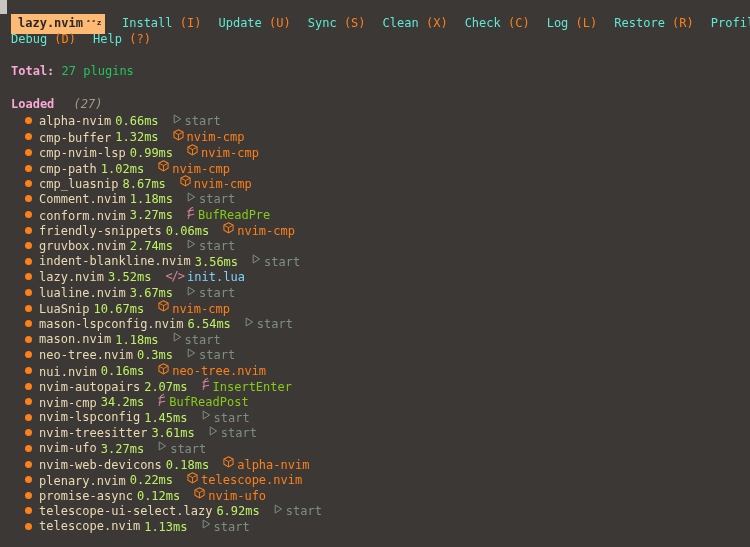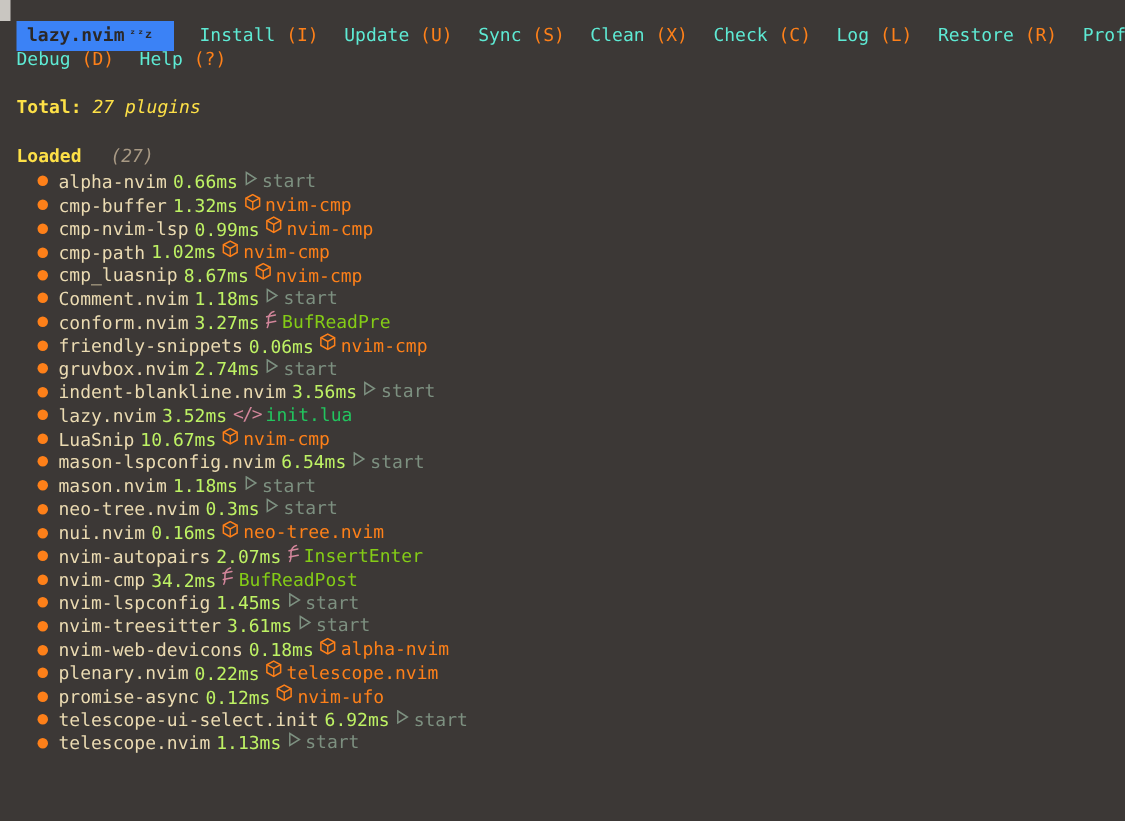--- a/index.html
+++ b/index.html
@@ -65,48 +65,47 @@
   .menu-item {
     display: inline-block;
     margin-right: 17px;
     white-space: nowrap;
   }
   .menu-label { color: #5eead4; }
   .menu-key { color: #fe8019; }
 
   .tab-active {
     display: inline-block;
-    background: #3b82f6;
+    background: #fdba74;
     color: #2b2827;
-    padding: 1px 14px 1px 7px;
+    padding: 1px 3px 1px 7px;
     margin-right: 17px;
     font-weight: bold;
     white-space: nowrap;
   }
   .tab-sleep {
     font-size: 8px;
     letter-spacing: 0.5px;
     position: relative;
     top: -2px;
     margin-left: 3px;
   }
 
   
   .total-line {
     margin-top: 16px;
     height: 16px;
     white-space: nowrap;
   }
   .label-strong {
-    color: #fde047;
+    color: #f9a8d4;
     font-weight: bold;
   }
   .muted-italic {
-    color: #fde047;
-    font-style: italic;
+    color: #22c55e;
   }
 
   .section-head {
     margin-top: 17px;
     height: 16px;
     white-space: nowrap;
   }
   .section-count {
     color: #a89984;
     font-style: italic;
@@ -130,36 +129,36 @@
     background: #fe8019;
     vertical-align: middle;
     position: relative;
     top: -1px;
     margin-right: 7px;
   }
   .pname { color: #ebdbb2; }
   .ptime { color: #bef264; margin-left: 4px; margin-top: 24px; }
 
   .reason {
-    margin-left: 4px;
+    margin-left: 14px;
     white-space: nowrap;
   }
   .reason-ico {
     display: inline-block;
     vertical-align: middle;
     position: relative;
     top: -1px;
     margin-right: 3px;
   }
   .reason-txt { vertical-align: middle; }
 
   .r-start   { color: #7d9080; }
   .r-plugin  { color: #fe8019; }
   .r-event   { color: #84cc16; }
-  .r-source  { color: #22c55e; }
+  .r-source  { color: #7dd3fc; }
 
   .ico-play  { color: #7d9080; font-size: 11px; }
   .ico-code  { color: #d3869b; letter-spacing: -1px; }
   .ico-event { color: #d3869b; font-style: italic; font-size: 12px; }
 </style>
 </head>
 <body>
 
 <div class="screen">
 
@@ -235,20 +234,23 @@
                 <path d="M1.3 3.5 L6 6.1 L10.7 3.5" fill="none" stroke="#fe8019" stroke-width="1"></path>
                 <path d="M6 6.1 L6 11.6" fill="none" stroke="#fe8019" stroke-width="1"></path>
               </svg></span><span class="reason-txt r-plugin">nvim-cmp</span></span></div>
         <div class="plugin-row"><span class="bullet"></span><span class="pname">gruvbox.nvim</span><span class="ptime">2.74ms</span><span class="reason"><span class="reason-ico ico-play"><svg width="9" height="10" viewBox="0 0 9 10">
                 <path d="M1.2 1 L7.6 5 L1.2 9 Z" fill="none" stroke="#7d9080" stroke-width="1"></path>
               </svg></span><span class="reason-txt r-start">start</span></span></div>
         <div class="plugin-row"><span class="bullet"></span><span class="pname">indent-blankline.nvim</span><span class="ptime">3.56ms</span><span class="reason"><span class="reason-ico ico-play"><svg width="9" height="10" viewBox="0 0 9 10">
                 <path d="M1.2 1 L7.6 5 L1.2 9 Z" fill="none" stroke="#7d9080" stroke-width="1"></path>
               </svg></span><span class="reason-txt r-start">start</span></span></div>
         <div class="plugin-row"><span class="bullet"></span><span class="pname">lazy.nvim</span><span class="ptime">3.52ms</span><span class="reason"><span class="reason-ico ico-code">&lt;/&gt;</span><span class="reason-txt r-source">init.lua</span></span></div>
+        <div class="plugin-row"><span class="bullet"></span><span class="pname">lualine.nvim</span><span class="ptime">3.67ms</span><span class="reason"><span class="reason-ico ico-play"><svg width="9" height="10" viewBox="0 0 9 10">
+                <path d="M1.2 1 L7.6 5 L1.2 9 Z" fill="none" stroke="#7d9080" stroke-width="1"></path>
+              </svg></span><span class="reason-txt r-start">start</span></span></div>
         <div class="plugin-row"><span class="bullet"></span><span class="pname">LuaSnip</span><span class="ptime">10.67ms</span><span class="reason"><span class="reason-ico"><svg width="11" height="12" viewBox="0 0 12 13">
                 <path d="M6 0.8 L11 3.4 L11 9 L6 11.8 L1 9 L1 3.4 Z" fill="none" stroke="#fe8019" stroke-width="1.1"></path>
                 <path d="M1.3 3.5 L6 6.1 L10.7 3.5" fill="none" stroke="#fe8019" stroke-width="1"></path>
                 <path d="M6 6.1 L6 11.6" fill="none" stroke="#fe8019" stroke-width="1"></path>
               </svg></span><span class="reason-txt r-plugin">nvim-cmp</span></span></div>
         <div class="plugin-row"><span class="bullet"></span><span class="pname">mason-lspconfig.nvim</span><span class="ptime">6.54ms</span><span class="reason"><span class="reason-ico ico-play"><svg width="9" height="10" viewBox="0 0 9 10">
                 <path d="M1.2 1 L7.6 5 L1.2 9 Z" fill="none" stroke="#7d9080" stroke-width="1"></path>
               </svg></span><span class="reason-txt r-start">start</span></span></div>
         <div class="plugin-row"><span class="bullet"></span><span class="pname">mason.nvim</span><span class="ptime">1.18ms</span><span class="reason"><span class="reason-ico ico-play"><svg width="9" height="10" viewBox="0 0 9 10">
                 <path d="M1.2 1 L7.6 5 L1.2 9 Z" fill="none" stroke="#7d9080" stroke-width="1"></path>
@@ -270,36 +272,39 @@
                 <path d="M5.6 0.6 C3.4 1.2 2.2 3 2.0 5.2 C1.8 7.6 2.4 9.6 1.2 11.4" fill="none" stroke="#d3869b" stroke-width="1.05" stroke-linecap="round"></path>
                 <path d="M0.7 4.2 L6.6 3.0" fill="none" stroke="#d3869b" stroke-width="1.05" stroke-linecap="round"></path>
                 <path d="M0.9 8.4 L6.8 7.2" fill="none" stroke="#d3869b" stroke-width="1.05" stroke-linecap="round"></path>
               </svg></span><span class="reason-txt r-event">BufReadPost</span></span></div>
         <div class="plugin-row"><span class="bullet"></span><span class="pname">nvim-lspconfig</span><span class="ptime">1.45ms</span><span class="reason"><span class="reason-ico ico-play"><svg width="9" height="10" viewBox="0 0 9 10">
                 <path d="M1.2 1 L7.6 5 L1.2 9 Z" fill="none" stroke="#7d9080" stroke-width="1"></path>
               </svg></span><span class="reason-txt r-start">start</span></span></div>
         <div class="plugin-row"><span class="bullet"></span><span class="pname">nvim-treesitter</span><span class="ptime">3.61ms</span><span class="reason"><span class="reason-ico ico-play"><svg width="9" height="10" viewBox="0 0 9 10">
                 <path d="M1.2 1 L7.6 5 L1.2 9 Z" fill="none" stroke="#7d9080" stroke-width="1"></path>
               </svg></span><span class="reason-txt r-start">start</span></span></div>
+        <div class="plugin-row"><span class="bullet"></span><span class="pname">nvim-ufo</span><span class="ptime">3.27ms</span><span class="reason"><span class="reason-ico ico-play"><svg width="9" height="10" viewBox="0 0 9 10">
+                <path d="M1.2 1 L7.6 5 L1.2 9 Z" fill="none" stroke="#7d9080" stroke-width="1"></path>
+              </svg></span><span class="reason-txt r-start">start</span></span></div>
         <div class="plugin-row"><span class="bullet"></span><span class="pname">nvim-web-devicons</span><span class="ptime">0.18ms</span><span class="reason"><span class="reason-ico"><svg width="11" height="12" viewBox="0 0 12 13">
                 <path d="M6 0.8 L11 3.4 L11 9 L6 11.8 L1 9 L1 3.4 Z" fill="none" stroke="#fe8019" stroke-width="1.1"></path>
                 <path d="M1.3 3.5 L6 6.1 L10.7 3.5" fill="none" stroke="#fe8019" stroke-width="1"></path>
                 <path d="M6 6.1 L6 11.6" fill="none" stroke="#fe8019" stroke-width="1"></path>
               </svg></span><span class="reason-txt r-plugin">alpha-nvim</span></span></div>
         <div class="plugin-row"><span class="bullet"></span><span class="pname">plenary.nvim</span><span class="ptime">0.22ms</span><span class="reason"><span class="reason-ico"><svg width="11" height="12" viewBox="0 0 12 13">
                 <path d="M6 0.8 L11 3.4 L11 9 L6 11.8 L1 9 L1 3.4 Z" fill="none" stroke="#fe8019" stroke-width="1.1"></path>
                 <path d="M1.3 3.5 L6 6.1 L10.7 3.5" fill="none" stroke="#fe8019" stroke-width="1"></path>
                 <path d="M6 6.1 L6 11.6" fill="none" stroke="#fe8019" stroke-width="1"></path>
               </svg></span><span class="reason-txt r-plugin">telescope.nvim</span></span></div>
         <div class="plugin-row"><span class="bullet"></span><span class="pname">promise-async</span><span class="ptime">0.12ms</span><span class="reason"><span class="reason-ico"><svg width="11" height="12" viewBox="0 0 12 13">
                 <path d="M6 0.8 L11 3.4 L11 9 L6 11.8 L1 9 L1 3.4 Z" fill="none" stroke="#fe8019" stroke-width="1.1"></path>
                 <path d="M1.3 3.5 L6 6.1 L10.7 3.5" fill="none" stroke="#fe8019" stroke-width="1"></path>
                 <path d="M6 6.1 L6 11.6" fill="none" stroke="#fe8019" stroke-width="1"></path>
               </svg></span><span class="reason-txt r-plugin">nvim-ufo</span></span></div>
-        <div class="plugin-row"><span class="bullet"></span><span class="pname">telescope-ui-select.init</span><span class="ptime">6.92ms</span><span class="reason"><span class="reason-ico ico-play"><svg width="9" height="10" viewBox="0 0 9 10">
+        <div class="plugin-row"><span class="bullet"></span><span class="pname">telescope-ui-select.lazy</span><span class="ptime">6.92ms</span><span class="reason"><span class="reason-ico ico-play"><svg width="9" height="10" viewBox="0 0 9 10">
                 <path d="M1.2 1 L7.6 5 L1.2 9 Z" fill="none" stroke="#7d9080" stroke-width="1"></path>
               </svg></span><span class="reason-txt r-start">start</span></span></div>
         <div class="plugin-row"><span class="bullet"></span><span class="pname">telescope.nvim</span><span class="ptime">1.13ms</span><span class="reason"><span class="reason-ico ico-play"><svg width="9" height="10" viewBox="0 0 9 10">
                 <path d="M1.2 1 L7.6 5 L1.2 9 Z" fill="none" stroke="#7d9080" stroke-width="1"></path>
               </svg></span><span class="reason-txt r-start">start</span></span></div>
       </div>
 
   </div>
 </div>
 

